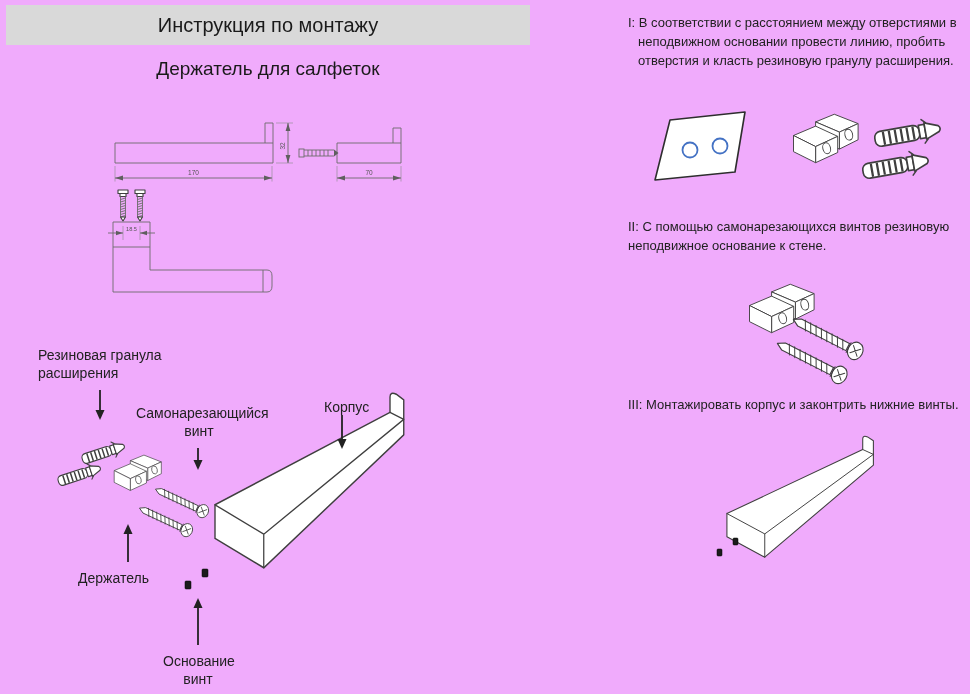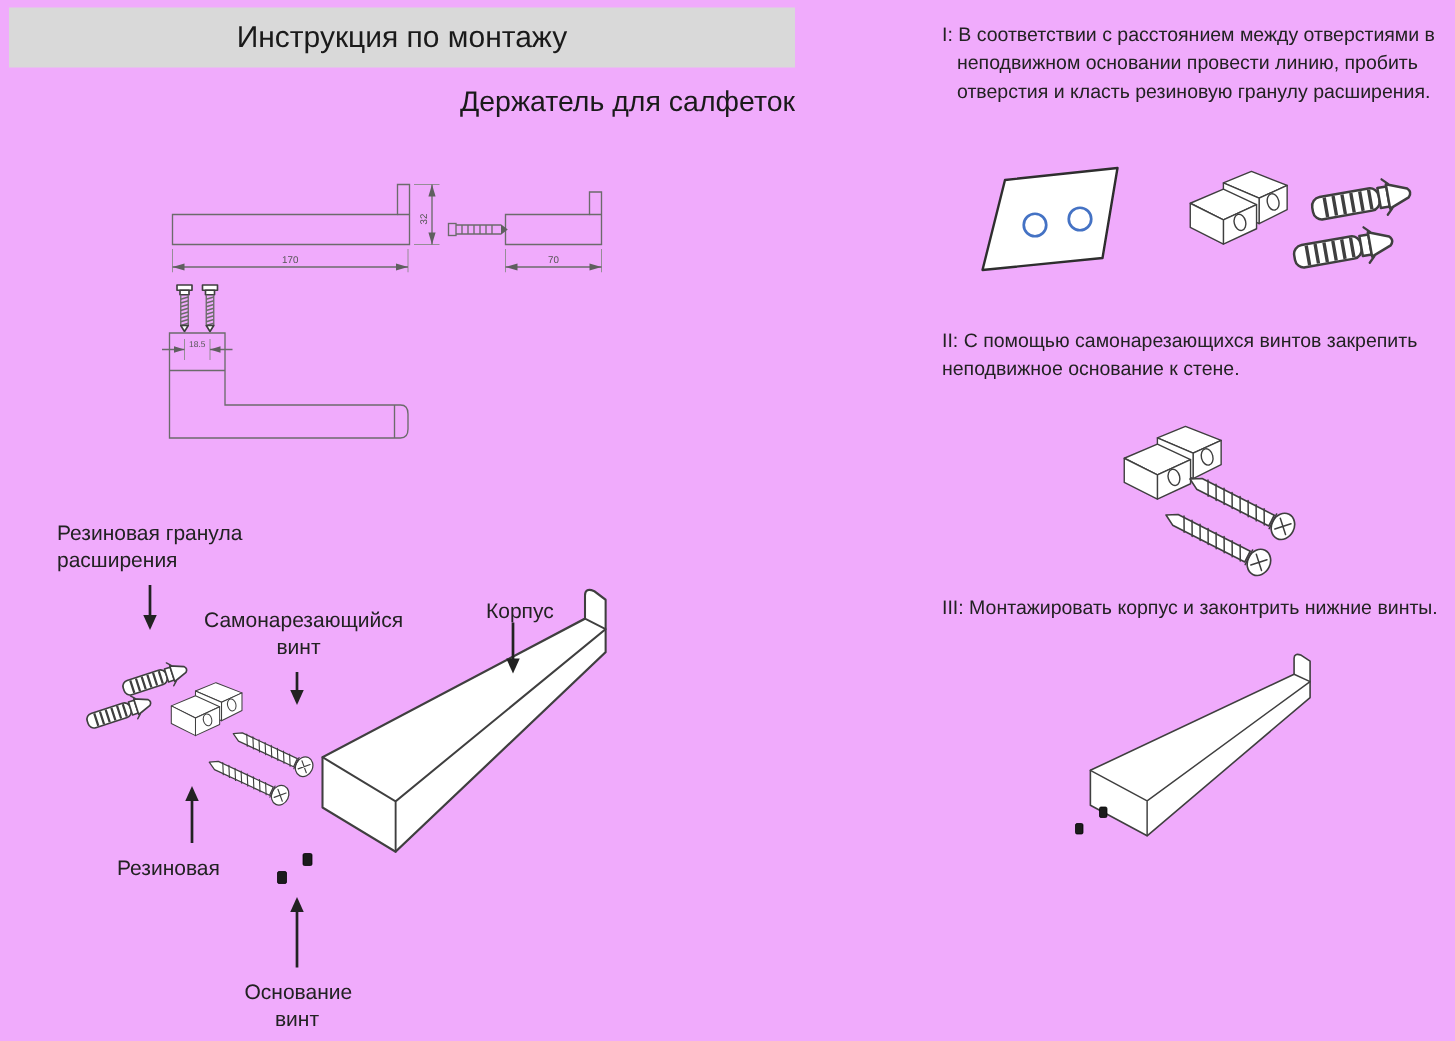--- a/index.html
+++ b/index.html
@@ -2,21 +2,21 @@
 <html><head>
 <meta charset="utf-8">
 <style>
   html,body{margin:0;padding:0;background:#fff;}
   .page{position:relative;width:970px;height:694px;background:#f0abfc;overflow:hidden;
         font-family:"Liberation Sans",sans-serif;color:#1f1f1f;}
   .abs{position:absolute;}
   .header-bar{left:6px;top:5px;width:524px;height:40px;background:#d9d9d9;
               display:flex;align-items:center;justify-content:center;
               font-size:20px;font-weight:500;color:#1a1a1a;}
-  .subtitle{left:6px;top:58px;width:524px;text-align:right;font-size:19px;color:#1a1a1a;}
+  .subtitle{left:6px;top:58px;width:524px;text-align:center;font-size:19px;color:#1a1a1a;}
   .lbl{font-size:14px;line-height:1.3;color:#222;}
   .lbl.center{text-align:center;}
   .step-text{font-size:13px;line-height:1.46;color:#222;margin:0;}
   .step-text.hang{padding-left:10px;text-indent:-10px;}
   svg{display:block;}
   
   .w{fill:#fff;stroke:#3f3f3f;stroke-width:1.1;stroke-linejoin:round;}
   .l{fill:none;stroke:#3f3f3f;stroke-width:1;stroke-linejoin:round;stroke-linecap:round;}
   .h{fill:none;stroke:#3f3f3f;stroke-width:1.5;}
   .t{fill:none;stroke:#6b6b6b;stroke-width:.9;}
@@ -166,36 +166,36 @@
     </g>
     <g>
       <path class="ar" d="M198,645 V607"></path>
         <path class="arh" d="M193.5,608 H202.5 L198,598 Z"></path>
     </g>
   </svg>
 
   <div class="abs lbl center" style="left:136px;top:404px;width:126px">Самонарезающийся винт</div>
   <div class="abs lbl" style="left:38px;top:346px;width:130px">Резиновая гранула расширения</div>
   <div class="abs lbl" style="left:324px;top:398px;width:70px">Корпус</div>
-  <div class="abs lbl" style="left:78px;top:569px;width:90px">Резиновая</div>
+  <div class="abs lbl" style="left:78px;top:569px;width:90px">Держатель</div>
   <div class="abs lbl center" style="left:163px;top:652px;width:70px">Основание винт</div>
 
   <p class="abs step-text hang" style="left:628px;top:14px;width:342px">I: В соответствии с расстоянием между отверстиями в неподвижном основании провести линию, пробить отверстия и класть резиновую гранулу расширения.</p>
   <svg class="abs" style="left:645px;top:100px" width="305" height="105" viewBox="0 0 305 105">
     <g>
       <path d="M25,20 L100,12 L90,72 L10,80 Z" style="fill:#fff;stroke:#2e2e2e;stroke-width:1.6;stroke-linejoin:round"></path>
       <circle class="hole" cx="45" cy="50" r="7.5"></circle>
       <circle class="hole" cx="75" cy="46" r="7.5"></circle>
     </g>
     <use href="#sym-base" transform="translate(140,10) scale(0.85)"></use>
     <use href="#sym-anchor" transform="translate(228,28) rotate(-10) scale(1.5)"></use>
     <use href="#sym-anchor" transform="translate(216,60) rotate(-10) scale(1.5)"></use>
   </svg>
 
-  <p class="abs step-text" style="left:628px;top:218px;width:342px">II: С помощью самонарезающихся винтов закрепить неподвижное основание к стене.</p>
+  <p class="abs step-text" style="left:628px;top:218px;width:342px">II: С помощью самонарезающихся винтов резиновую неподвижное основание к стене.</p>
   <svg class="abs" style="left:735px;top:272px" width="175" height="118" viewBox="0 0 175 118">
     <use href="#sym-base" transform="translate(6,8) scale(0.85)"></use>
     <use href="#sym-screw" transform="translate(62,38) rotate(27)"></use>
     <use href="#sym-screw" transform="translate(46,62) rotate(27)"></use>
   </svg>
 
   <p class="abs step-text" style="left:628px;top:396px;width:346px">III: Монтажировать корпус и законтрить нижние винты.</p>
   <svg class="abs" style="left:690px;top:428px" width="250" height="158" viewBox="0 0 250 158">
     <use href="#sym-body" transform="translate(2,6) scale(0.97)"></use>
     <rect class="blk" x="43" y="110" width="5" height="7" rx="1"></rect>

